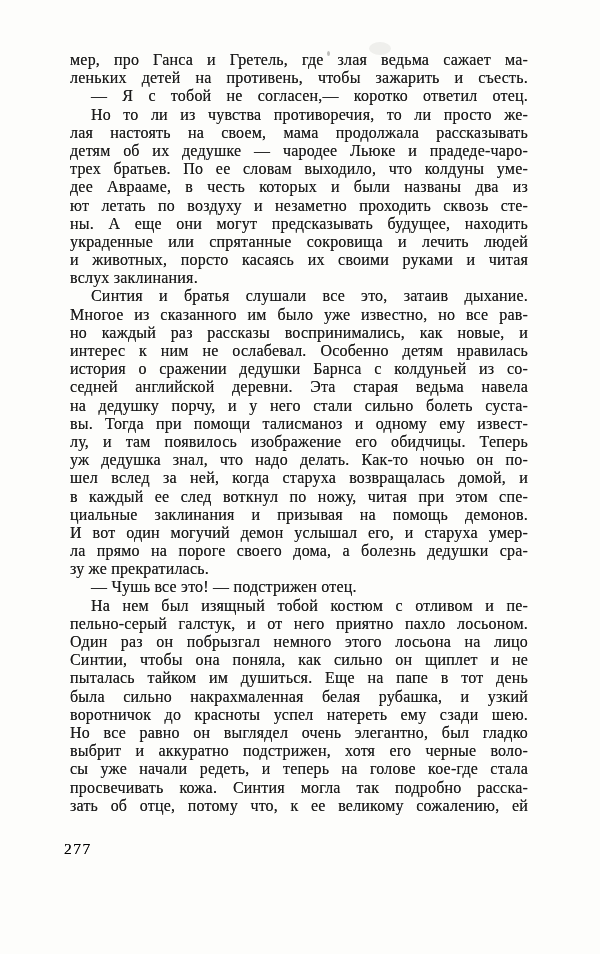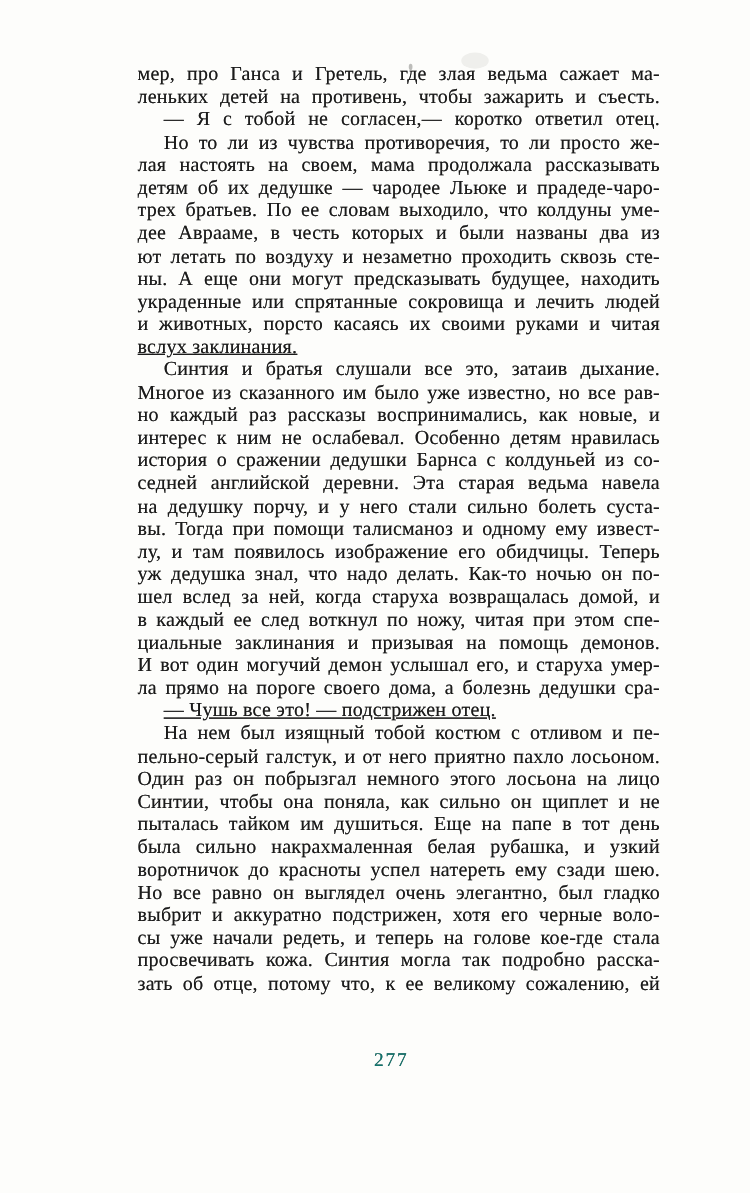--- a/index.html
+++ b/index.html
@@ -25,38 +25,35 @@
   .line {
     height: 18.2px;
     line-height: 18.2px;
     font-size: 16px;
     letter-spacing: 0.2px;
     overflow: hidden;
     text-align: justify;
     text-align-last: justify;
     text-shadow: 0 0 0.35px rgba(27,27,27,0.72);
     white-space: normal;
-    margin-left: 40px;
   }
   .line.no-stretch {
     text-align-last: left;
-    text-decoration: underline;
   }
   .line.indent {
     text-indent: 21px;
   }
   .page-number {
     position: absolute;
     top: 840px;
-    left: 84px;
+    left: 64px;
     width: 458px;
-    text-align: center;
     font-size: 15.5px;
     letter-spacing: 1.5px;
-    color: #0f766e;
+    color: #000000;
     text-shadow: 0 0 0.35px rgba(27,27,27,0.72);
   }
   .speck {
     position: absolute;
     border-radius: 50%;
   }
   .speck.s1 {
     left: 369px; top: 42px; width: 22px; height: 13px;
     background: #efefec;
   }
@@ -93,20 +90,21 @@
       <div class="line">седней английской деревни. Эта старая ведьма навела</div>
       <div class="line">на дедушку порчу, и у него стали сильно болеть суста-</div>
       <div class="line">вы. Тогда при помощи талисманоз и одному ему извест-</div>
       <div class="line">лу, и там появилось изображение его обидчицы. Теперь</div>
       <div class="line">уж дедушка знал, что надо делать. Как-то ночью он по-</div>
       <div class="line">шел вслед за ней, когда старуха возвращалась домой, и</div>
       <div class="line">в каждый ее след воткнул по ножу, читая при этом спе-</div>
       <div class="line">циальные заклинания и призывая на помощь демонов.</div>
       <div class="line">И вот один могучий демон услышал его, и старуха умер-</div>
       <div class="line">ла прямо на пороге своего дома, а болезнь дедушки сра-</div>
+      <div class="line no-stretch">зу же прекратилась.</div>
       <div class="line indent no-stretch">— Чушь все это! — подстрижен отец.</div>
       <div class="line indent">На нем был изящный тобой костюм с отливом и пе-</div>
       <div class="line">пельно-серый галстук, и от него приятно пахло лосьоном.</div>
       <div class="line">Один раз он побрызгал немного этого лосьона на лицо</div>
       <div class="line">Синтии, чтобы она поняла, как сильно он щиплет и не</div>
       <div class="line">пыталась тайком им душиться. Еще на папе в тот день</div>
       <div class="line">была сильно накрахмаленная белая рубашка, и узкий</div>
       <div class="line">воротничок до красноты успел натереть ему сзади шею.</div>
       <div class="line">Но все равно он выглядел очень элегантно, был гладко</div>
       <div class="line">выбрит и аккуратно подстрижен, хотя его черные воло-</div>

